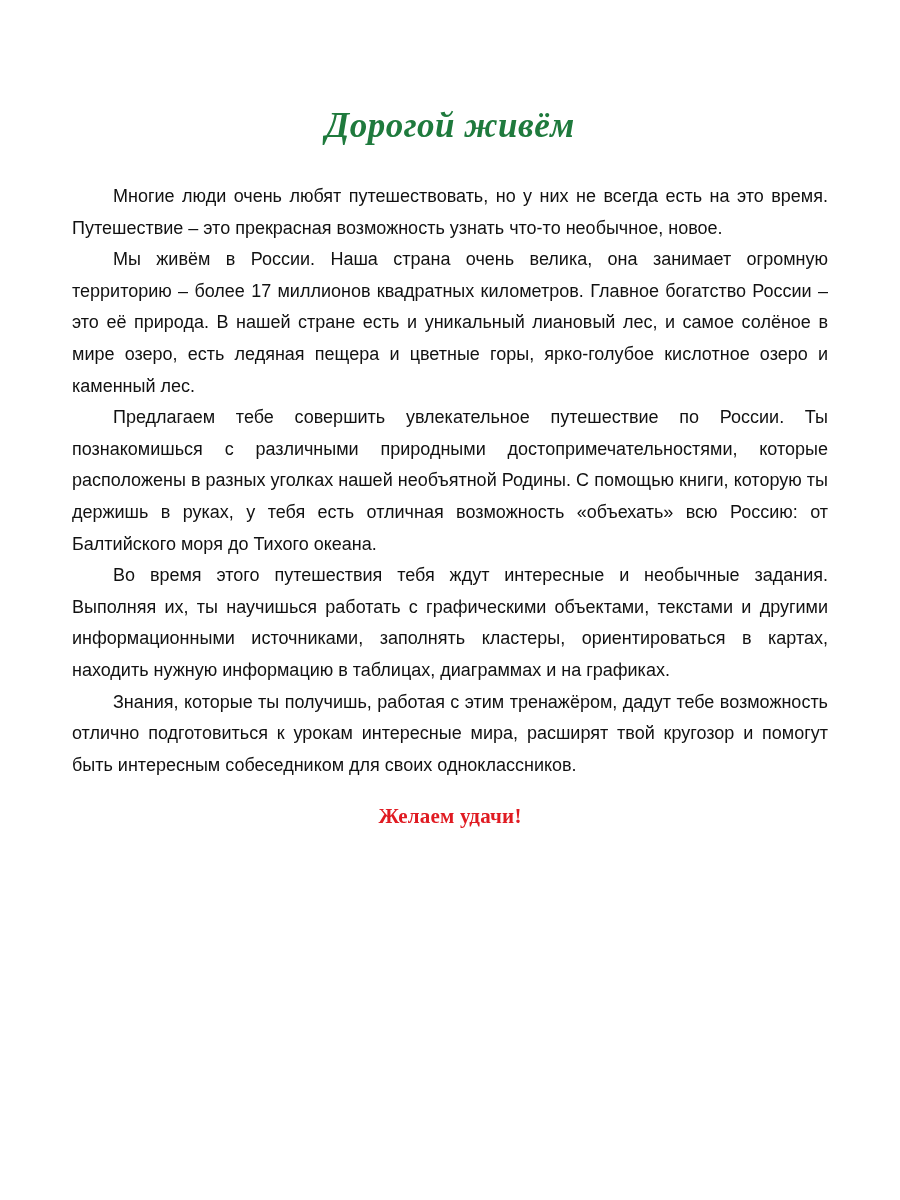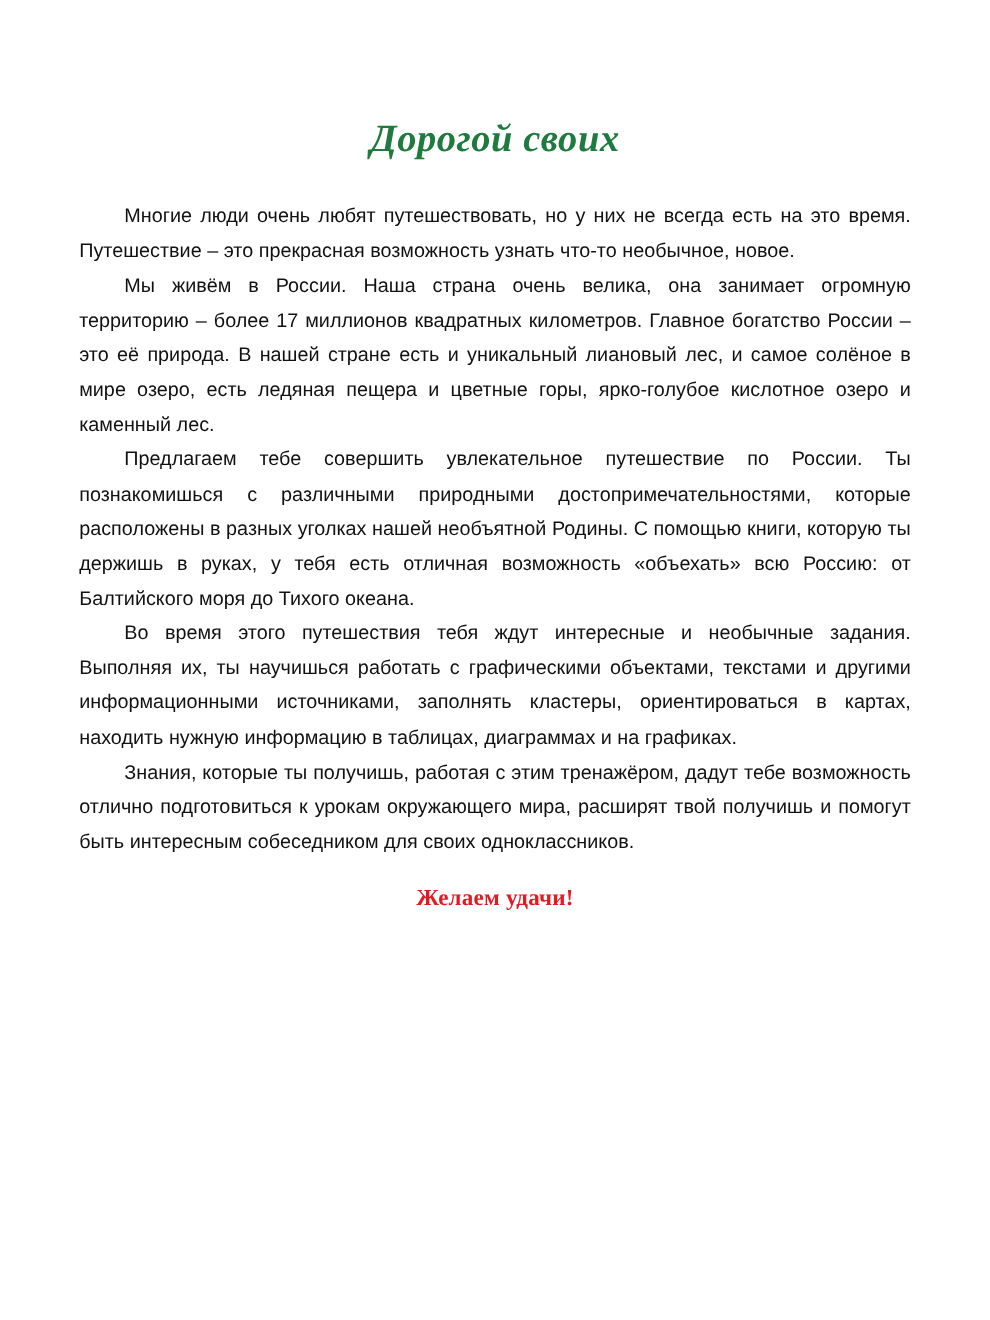--- a/index.html
+++ b/index.html
@@ -53,25 +53,25 @@
     font-size: 21px;
     color: #e01b22;
     letter-spacing: 0.2px;
   }
 </style>
 </head>
 <body>
 
 <div class="page">
 
-  <h1 class="doc-title">Дорогой своих</h1>
+  <h1 class="doc-title">Дорогой живём</h1>
 
   <div class="body-text">
     <p>Многие люди очень любят путешествовать, но у них не всегда есть на это время. Путешествие – это прекрасная возможность узнать что-то необычное, новое.</p>
     <p>Мы живём в России. Наша страна очень велика, она занимает огромную территорию – более 17 миллионов квадратных километров. Главное богатство России – это её природа. В нашей стране есть и уникальный лиановый лес, и самое солёное в мире озеро, есть ледяная пещера и цветные горы, ярко-голубое кислотное озеро и каменный лес.</p>
     <p>Предлагаем тебе совершить увлекательное путешествие по России. Ты познакомишься с различными природными достопримечательностями, которые расположены в разных уголках нашей необъятной Родины. С помощью книги, которую ты держишь в руках, у тебя есть отличная возможность «объехать» всю Россию: от Балтийского моря до Тихого океана.</p>
     <p>Во время этого путешествия тебя ждут интересные и необычные задания. Выполняя их, ты научишься работать с графическими объектами, текстами и другими информационными источниками, заполнять кластеры, ориентироваться в картах, находить нужную информацию в таблицах, диаграммах и на графиках.</p>
-    <p>Знания, которые ты получишь, работая с этим тренажёром, дадут тебе возможность отлично подготовиться к урокам окружающего мира, расширят твой получишь и помогут быть интересным собеседником для своих одноклассников.</p>
+    <p>Знания, которые ты получишь, работая с этим тренажёром, дадут тебе возможность отлично подготовиться к урокам интересные мира, расширят твой кругозор и помогут быть интересным собеседником для своих одноклассников.</p>
   </div>
 
   <div class="closing">Желаем удачи!</div>
 
 </div>
 
 </body></html>

